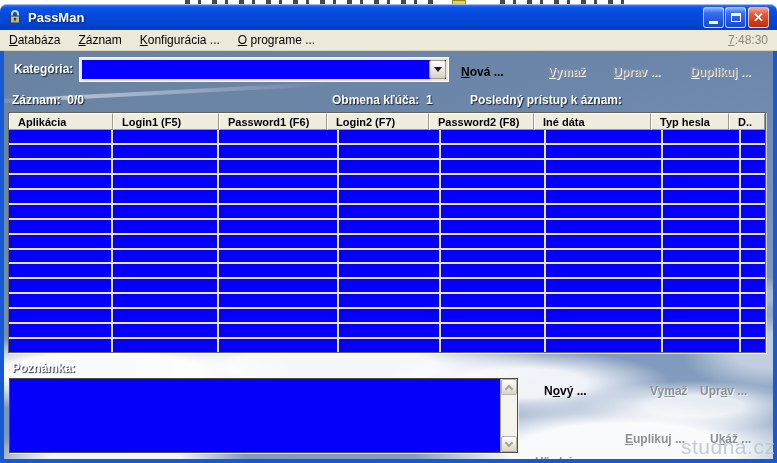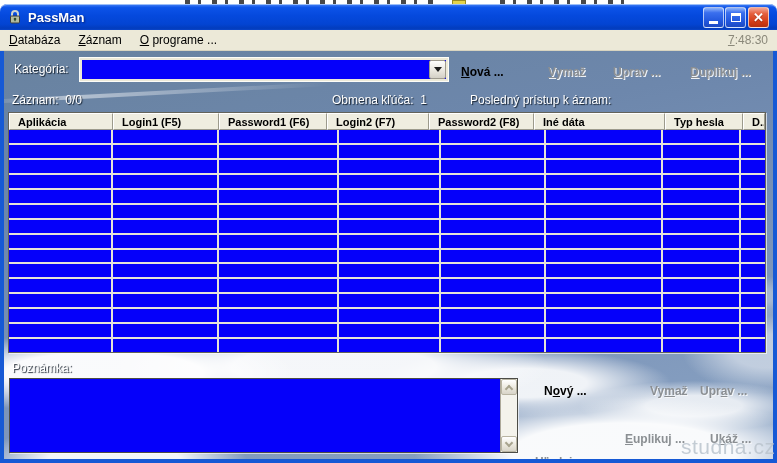--- a/index.html
+++ b/index.html
@@ -45,21 +45,21 @@
       radial-gradient(ellipse 280px 75px at 620px 402px, rgba(255,255,255,.95) 0 40%, rgba(255,255,255,0) 75%),
       radial-gradient(ellipse 190px 55px at 110px 410px, rgba(255,255,255,.9) 0 35%, rgba(255,255,255,0) 70%),
       radial-gradient(ellipse 120px 60px at 762px 300px, rgba(255,255,255,.5) 0 28%, rgba(255,255,255,0) 70%),
       radial-gradient(ellipse 90px 30px at 745px 245px, rgba(255,255,255,.32) 0 28%, rgba(255,255,255,0) 70%),
       radial-gradient(ellipse 160px 35px at 690px 355px, rgba(255,255,255,.8) 0 30%, rgba(255,255,255,0) 72%),
       linear-gradient(168deg,#68829f 0%,#6d87ac 30%,#7a93b8 60%,#8aa3c3 100%);
   }
   .contrail { position:absolute; left:-20px; top:40px; width:345px; height:4px; transform:rotate(-3deg);
     background:linear-gradient(90deg, rgba(255,255,255,0), rgba(255,255,255,.5) 25%, rgba(255,255,255,.22) 70%, rgba(255,255,255,0)); }
 
-  .sky-label { position:absolute; color:#fff; font-weight:normal; font-size:12px;
+  .sky-label { position:absolute; color:#fff; font-weight:bold; font-size:12px;
     text-shadow:1px 1px 1px rgba(12,22,34,.9); white-space:pre; }
 
   
   .combo { position:absolute; left:76px; top:7px; width:368px; height:23px; background:#0500fa;
     border:2px solid #ece9d8; box-shadow:0 0 0 1px #fdfdf8; display:flex; }
   .combo-value { flex:1; color:#fff; font-size:12px; line-height:19px; padding-left:4px; overflow:hidden; }
   .combo-btn { width:17px; height:100%; background:linear-gradient(180deg,#fefefe,#e8e5dc 60%,#d4d0c6);
     border:1px solid #9e9a8e; border-radius:2px; display:flex; align-items:center; justify-content:center; }
   .combo-arrow { width:0; height:0; border-left:4px solid transparent; border-right:4px solid transparent; border-top:5px solid #1c1c1c; }
 
@@ -128,20 +128,21 @@
         <div class="glyph-max"></div>
       </div>
     <div class="winbtn red" style="right:8px">
         <span class="glyph-x">✕</span>
       </div>
   </div>
 
   <div class="menubar">
     <div class="menu-item"><span class="u">D</span><span>atabáza</span></div>
     <div class="menu-item"><span class="u">Z</span><span>áznam</span></div>
+    <div class="menu-item"><span class="u">K</span><span>onfigurácia ...</span></div>
     <div class="menu-item"><span class="u">O</span><span> programe ...</span></div>
     <div class="menu-clock"><span class="u">7</span><span>:48:30</span></div>
   </div>
 
   <div class="client">
     <div class="contrail"></div>
 
     <div class="sky-label" style="left:10px;top:11px">Kategória:</div>
     <div class="combo">
       <div class="combo-value"></div>
@@ -159,21 +160,21 @@
     <div class="sky-label" style="left:328px;top:42px">Obmena kľúča:  1</div>
     <div class="sky-label" style="left:466px;top:42px">Posledný prístup k áznam:</div>
 
     <div class="grid">
       <div class="grid-header">
           <div class="th" style="width: 104px;">Aplikácia</div>
           <div class="th" style="width: 106px;">Login1 (F5)</div>
           <div class="th" style="width: 108px;">Password1 (F6)</div>
           <div class="th" style="width: 102px;">Login2 (F7)</div>
           <div class="th" style="width: 105px;">Password2 (F8)</div>
-          <div class="th" style="width: 131px;">Iné dáta</div>
+          <div class="th" style="width: 117px;">Iné dáta</div>
           <div class="th" style="width: 78px;">Typ hesla</div>
           <div class="th" style="flex: 1 1 0%;">D..</div>
         </div>
       <div class="grid-body">
           <div class="tr">
             <div class="td" style="width: 104px;"></div>
             <div class="td" style="width: 106px;"></div>
             <div class="td" style="width: 120px;"></div>
             <div class="td" style="width: 102px;"></div>
             <div class="td" style="width: 105px;"></div>

